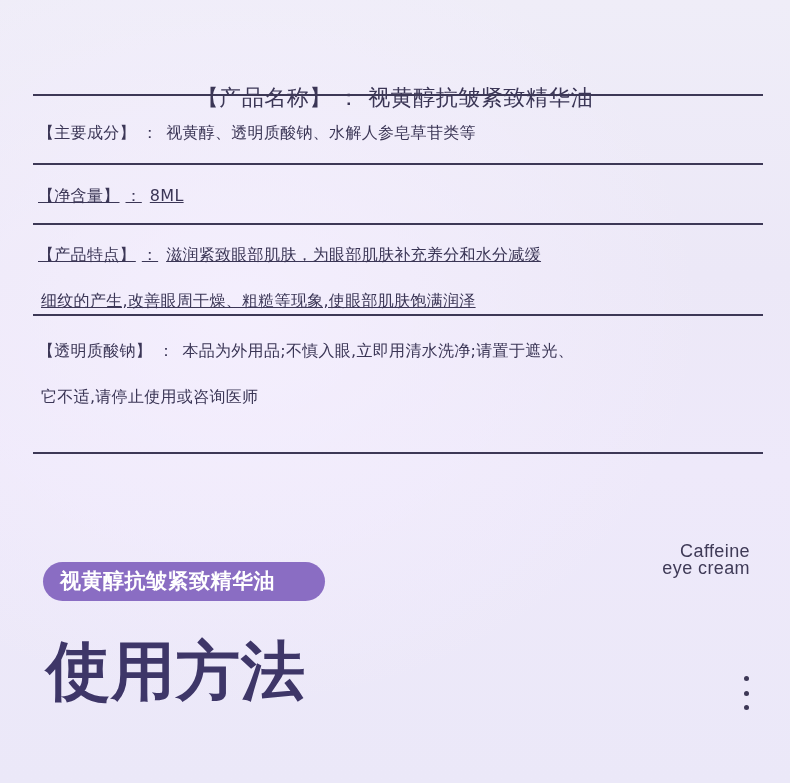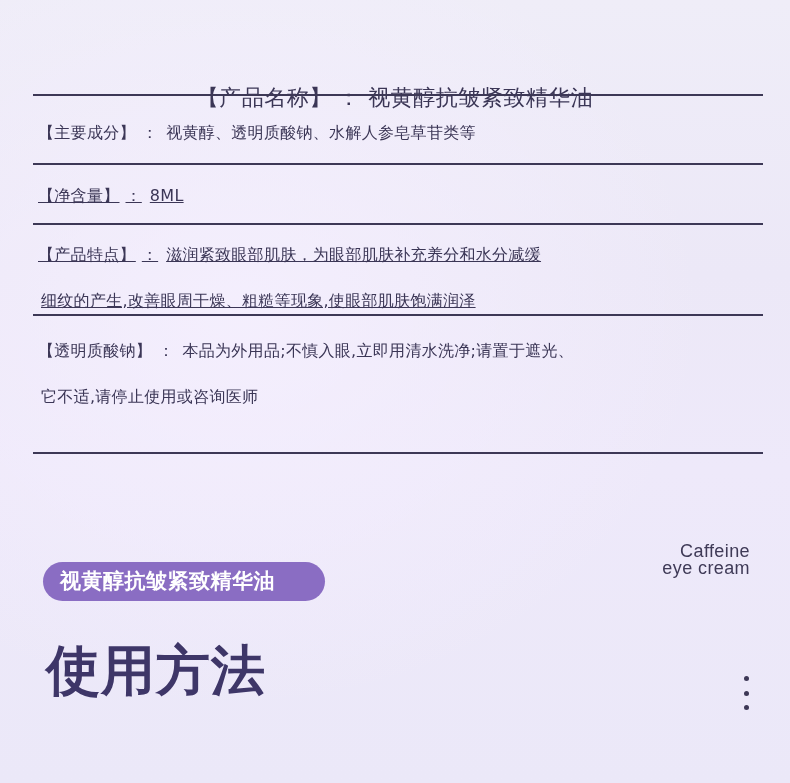--- a/index.html
+++ b/index.html
@@ -77,21 +77,21 @@
       font-family: "Liberation Sans", sans-serif;
       font-size: 18px;
       line-height: 17px;
       color: #3f3a57;
       letter-spacing: 0.4px;
     }
     .heading {
       position: absolute;
       left: 46px;
       top: 636px;
-      font-size: 54px;
+      font-size: 64px;
       font-weight: bold;
       color: #3e3668;
       letter-spacing: 1px;
       line-height: 70px;
     }
     .more-btn {
       position: absolute;
       left: 736px;
       top: 676px;
       width: 20px;

